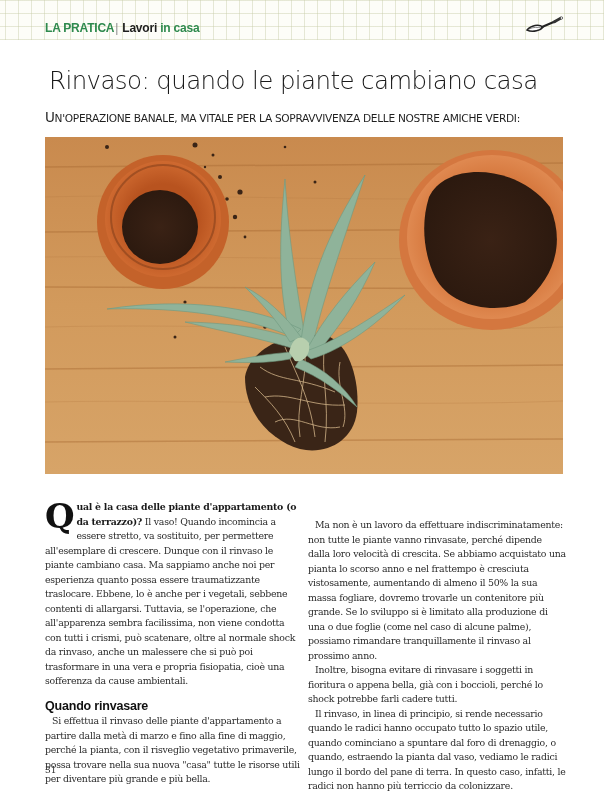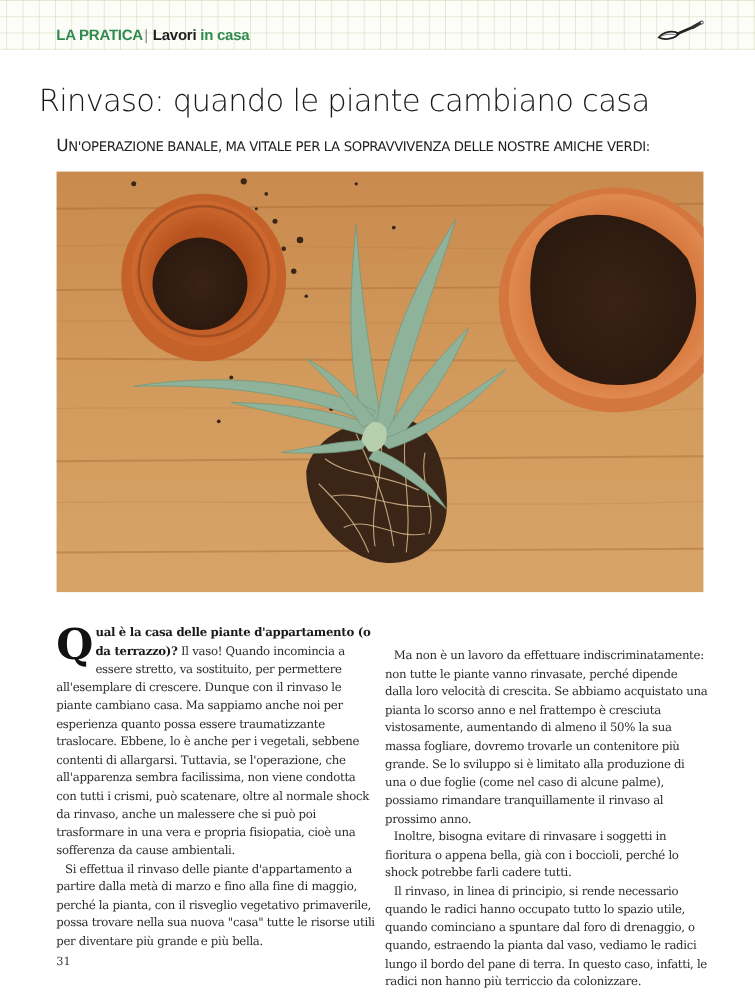--- a/index.html
+++ b/index.html
@@ -21,21 +21,21 @@
     .section-label {
       position: absolute; left: 45px; top: 21px;
       font-family: "Liberation Sans", sans-serif; font-weight: bold;
       font-size: 12px; letter-spacing: -0.2px; white-space: nowrap;
     }
     .section-label .green { color: #2f8a4e; }
     .section-label .sep { color: #8a8a8a; font-weight: normal; margin: 0 4px 0 1px; }
     .section-label .dark { color: #1e1e1e; }
     .trowel { position: absolute; left: 523px; top: 15px; width: 42px; height: 20px; }
     .title {
-      position: absolute; left: 31px; top: 50px;
+      position: absolute; left: 49px; top: 50px;
       font-family: "DejaVu Sans", sans-serif; font-weight: 300;
       font-size: 24.5px; color: #1a1a1a; letter-spacing: -0.6px; white-space: nowrap;
     }
     .subtitle {
       position: absolute; left: 45px; top: 104px; width: 520px;
       font-family: "DejaVu Sans", sans-serif; font-size: 10.6px;
       line-height: 26px; color: #1f1f1f; letter-spacing: -0.3px;
       text-transform: uppercase;
     }
     .subtitle .big { font-size: 13.5px; }
@@ -181,20 +181,21 @@
       <path d="M245 205 C 230 180, 215 165, 200 150 C 220 160, 240 178, 256 200 Z"></path>
     </g>
     <path d="M244 215 C 248 200, 256 196, 264 206 C 266 218, 258 226, 250 224 Z" fill="#b8cfae"></path>
   </svg>
 </div>
 
 <div class="col col-left">
   <p>
     <span class="dropcap">Q</span><span class="lead-bold">ual è la casa delle piante d'appartamento (o da terrazzo)?</span><span> Il vaso! Quando incomincia a essere stretto, va sostituito, per permettere all'esemplare di crescere. Dunque con il rinvaso le piante cambiano casa. Ma sappiamo anche noi per esperienza quanto possa essere traumatizzante traslocare. Ebbene, lo è anche per i vegetali, sebbene contenti di allargarsi. Tuttavia, se l'operazione, che all'apparenza sembra facilissima, non viene condotta con tutti i crismi, può scatenare, oltre al normale shock da rinvaso, anche un malessere che si può poi trasformare in una vera e propria fisiopatia, cioè una sofferenza da cause ambientali.</span>
   </p>
+  <div class="subhead">Quando rinvasare</div>
   <p class="indent">Si effettua il rinvaso delle piante d'appartamento a partire dalla metà di marzo e fino alla fine di maggio, perché la pianta, con il risveglio vegetativo primaverile, possa trovare nella sua nuova "casa" tutte le risorse utili per diventare più grande e più bella.</p>
 </div>
 
 <div class="col col-right">
   <p class="indent">Ma non è un lavoro da effettuare indiscriminatamente: non tutte le piante vanno rinvasate, perché dipende dalla loro velocità di crescita. Se abbiamo acquistato una pianta lo scorso anno e nel frattempo è cresciuta vistosamente, aumentando di almeno il 50% la sua massa fogliare, dovremo trovarle un contenitore più grande. Se lo sviluppo si è limitato alla produzione di una o due foglie (come nel caso di alcune palme), possiamo rimandare tranquillamente il rinvaso al prossimo anno.</p>
   <p class="indent">Inoltre, bisogna evitare di rinvasare i soggetti in fioritura o appena bella, già con i boccioli, perché lo shock potrebbe farli cadere tutti.</p>
   <p class="indent">Il rinvaso, in linea di principio, si rende necessario quando le radici hanno occupato tutto lo spazio utile, quando cominciano a spuntare dal foro di drenaggio, o quando, estraendo la pianta dal vaso, vediamo le radici lungo il bordo del pane di terra. In questo caso, infatti, le radici non hanno più terriccio da colonizzare.</p>
 </div>
 
 <div class="page-number">31</div>

